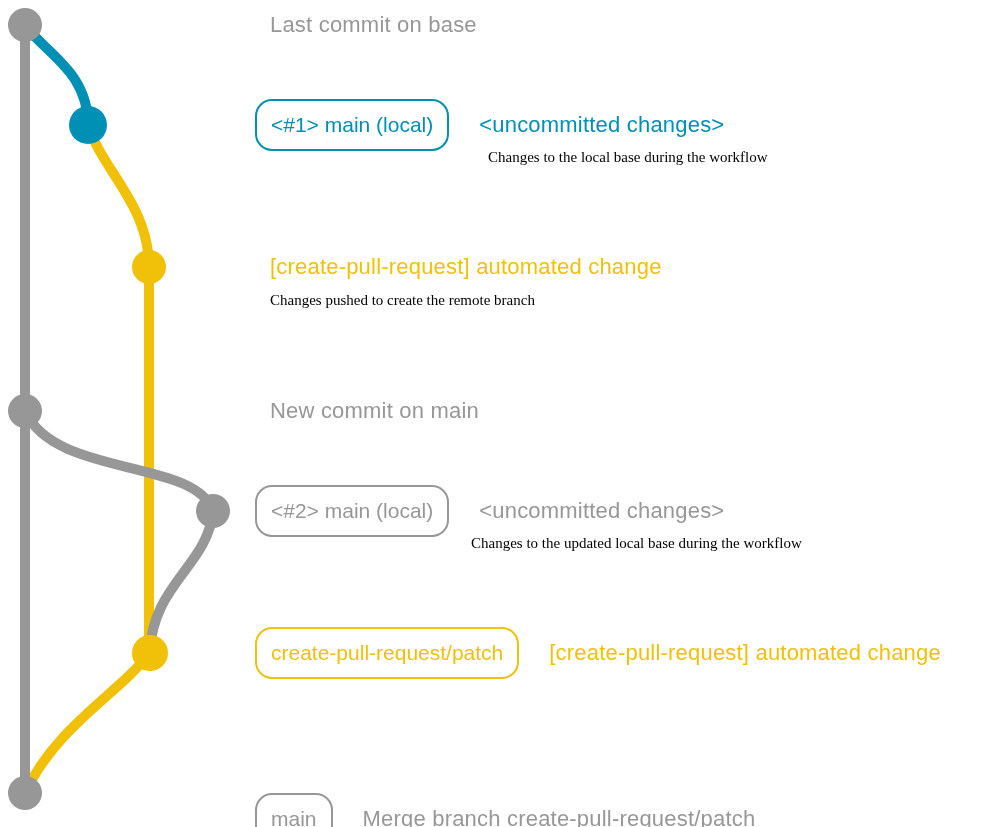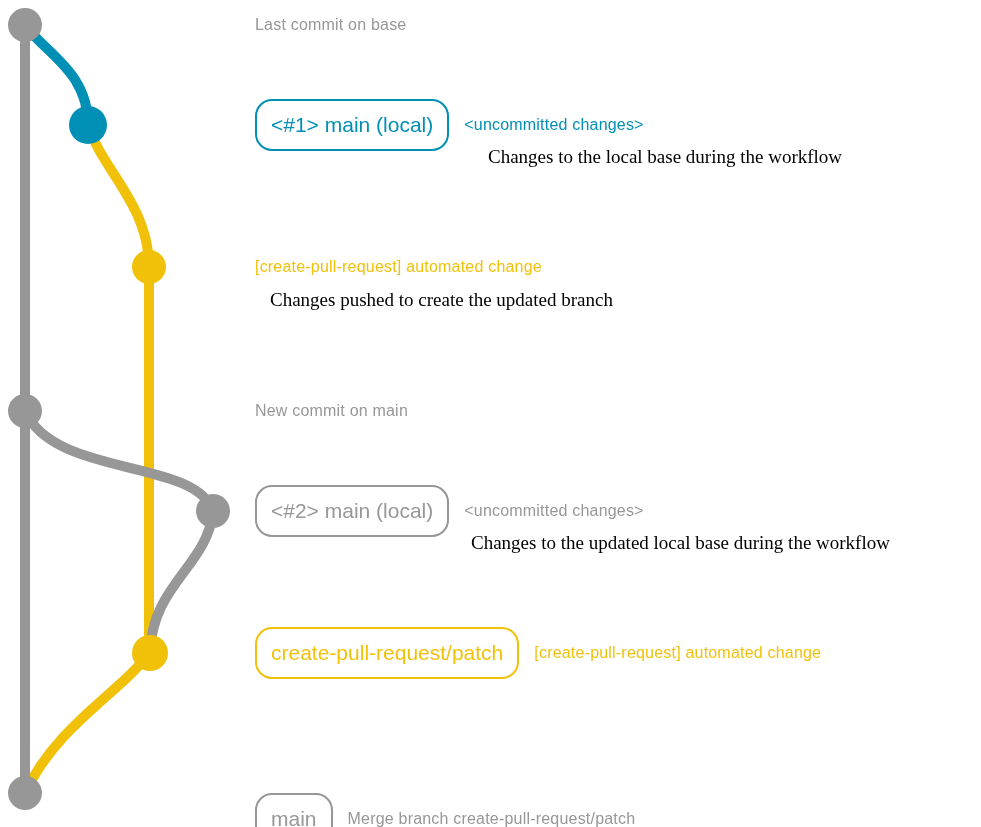--- a/index.html
+++ b/index.html
@@ -23,22 +23,23 @@
   .row {
     position: absolute;
     left: 255px;
     height: 38px;
     display: flex;
     align-items: center;
     gap: 15px;
     white-space: nowrap;
   }
   .msg {
-    font-size: 16px;
+    font-size: 22px;
     letter-spacing: 0.2px;
+    margin-left: 15px;
   }
   .msg.gray   { color: var(--gray); }
   .msg.blue   { color: var(--blue); }
   .msg.yellow { color: var(--yellow); }
   .branch-label {
     display: inline-flex;
     align-items: center;
     justify-content: center;
     font-size: 21px;
     height: 32px;
@@ -48,21 +49,21 @@
     border-radius: 17px;
     background: #ffffff;
     white-space: nowrap;
   }
   .branch-label.blue   { color: var(--blue);   border-color: var(--blue); }
   .branch-label.gray   { color: var(--gray);   border-color: var(--gray); }
   .branch-label.yellow { color: var(--yellow); border-color: var(--yellow); }
   .annot {
     position: absolute;
     font-family: "Liberation Serif", serif;
-    font-size: 19px;
+    font-size: 15px;
     line-height: 24px;
     color: var(--annotation, #000000);
     white-space: nowrap;
   }
 </style>
 </head>
 <body>
 
 <div class="stage">
 
@@ -93,21 +94,21 @@
 
   <div class="row" style="top:106px">
     <span class="branch-label blue">&lt;#1&gt; main (local)</span>
     <span class="msg blue">&lt;uncommitted changes&gt;</span>
   </div>
   <div class="annot" style="left:488px; top:145px">Changes to the local base during the workflow</div>
 
   <div class="row" style="top:248px">
     <span class="msg yellow">[create-pull-request] automated change</span>
   </div>
-  <div class="annot" style="left:270px; top:288px">Changes pushed to create the updated branch</div>
+  <div class="annot" style="left:270px; top:288px">Changes pushed to create the remote branch</div>
 
   <div class="row" style="top:392px">
     <span class="msg gray">New commit on main</span>
   </div>
 
   <div class="row" style="top:492px">
     <span class="branch-label gray">&lt;#2&gt; main (local)</span>
     <span class="msg gray">&lt;uncommitted changes&gt;</span>
   </div>
   <div class="annot" style="left:471px; top:531px">Changes to the updated local base during the workflow</div>

